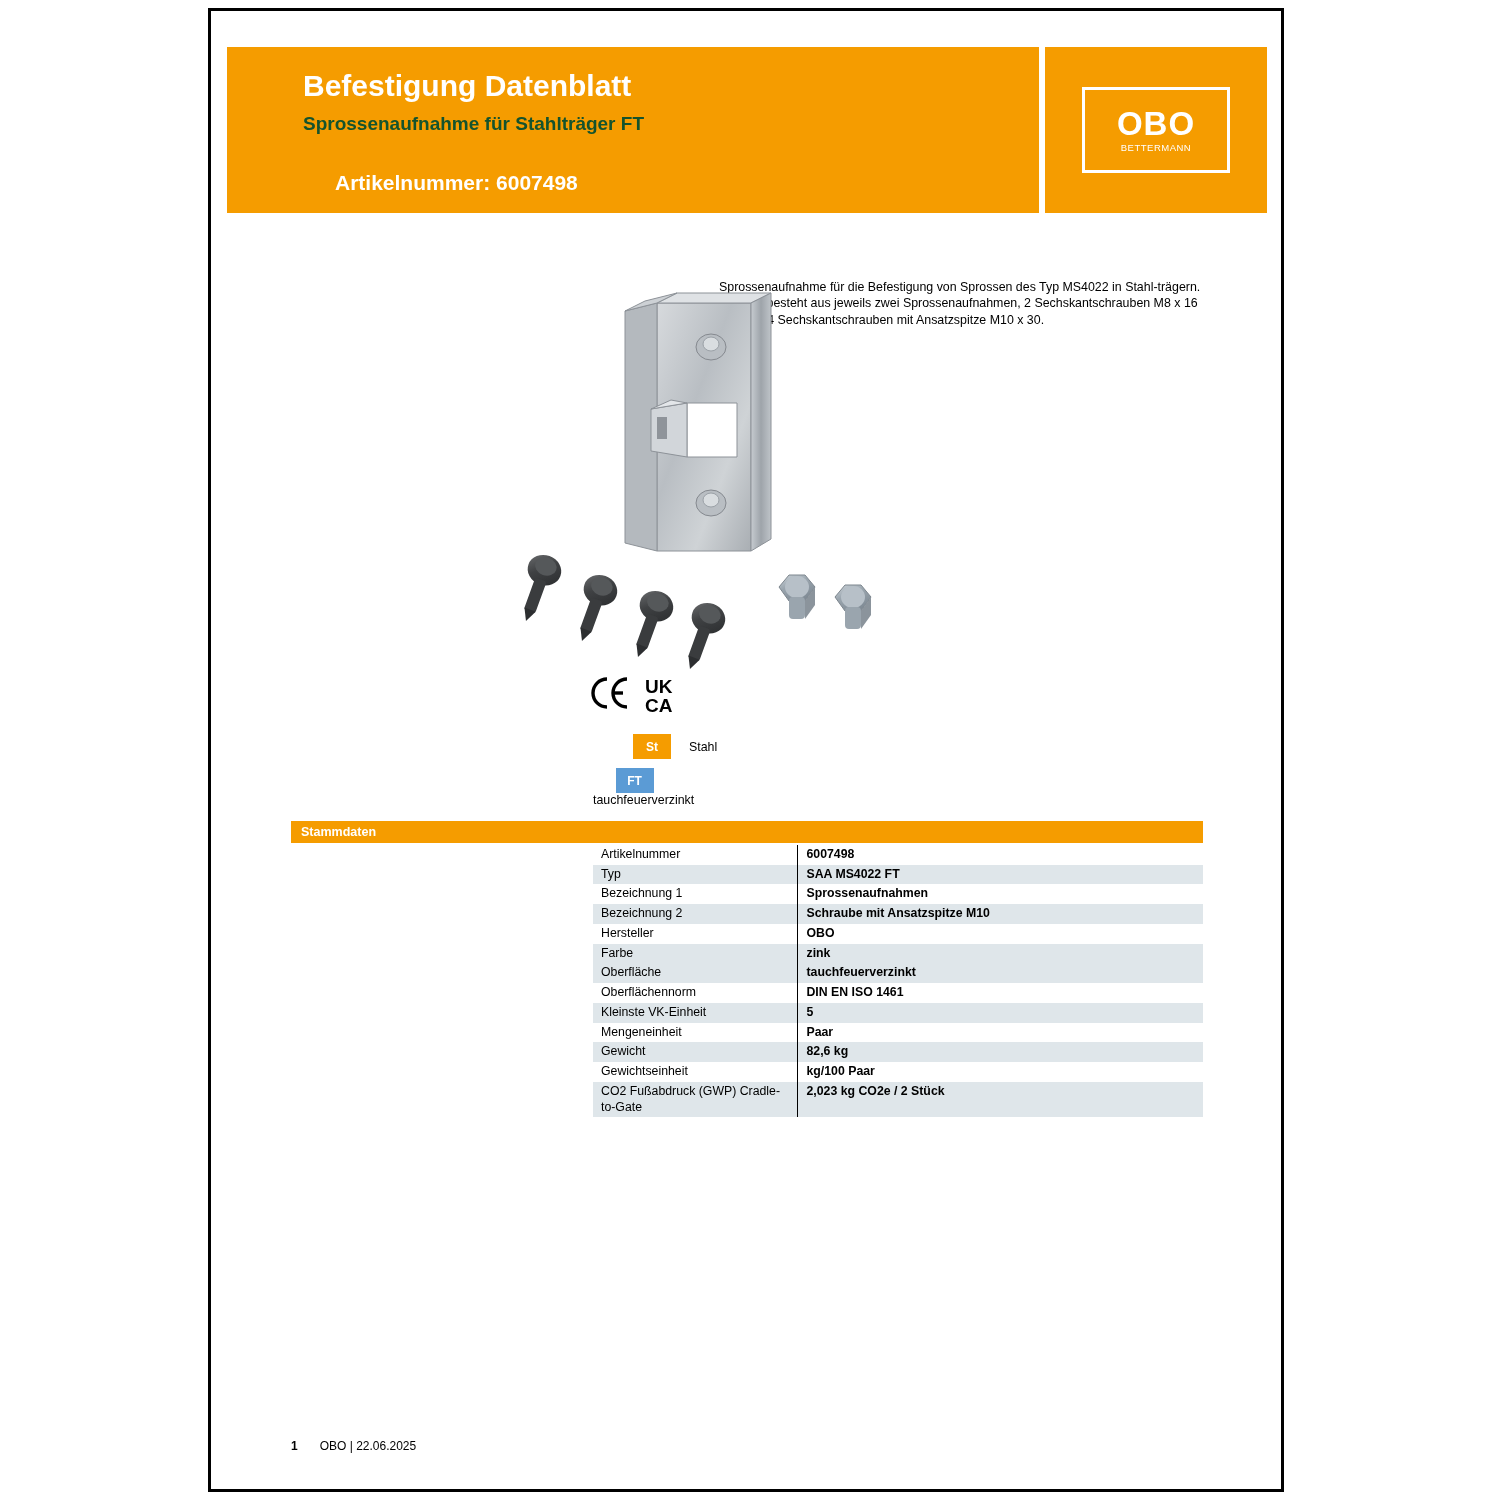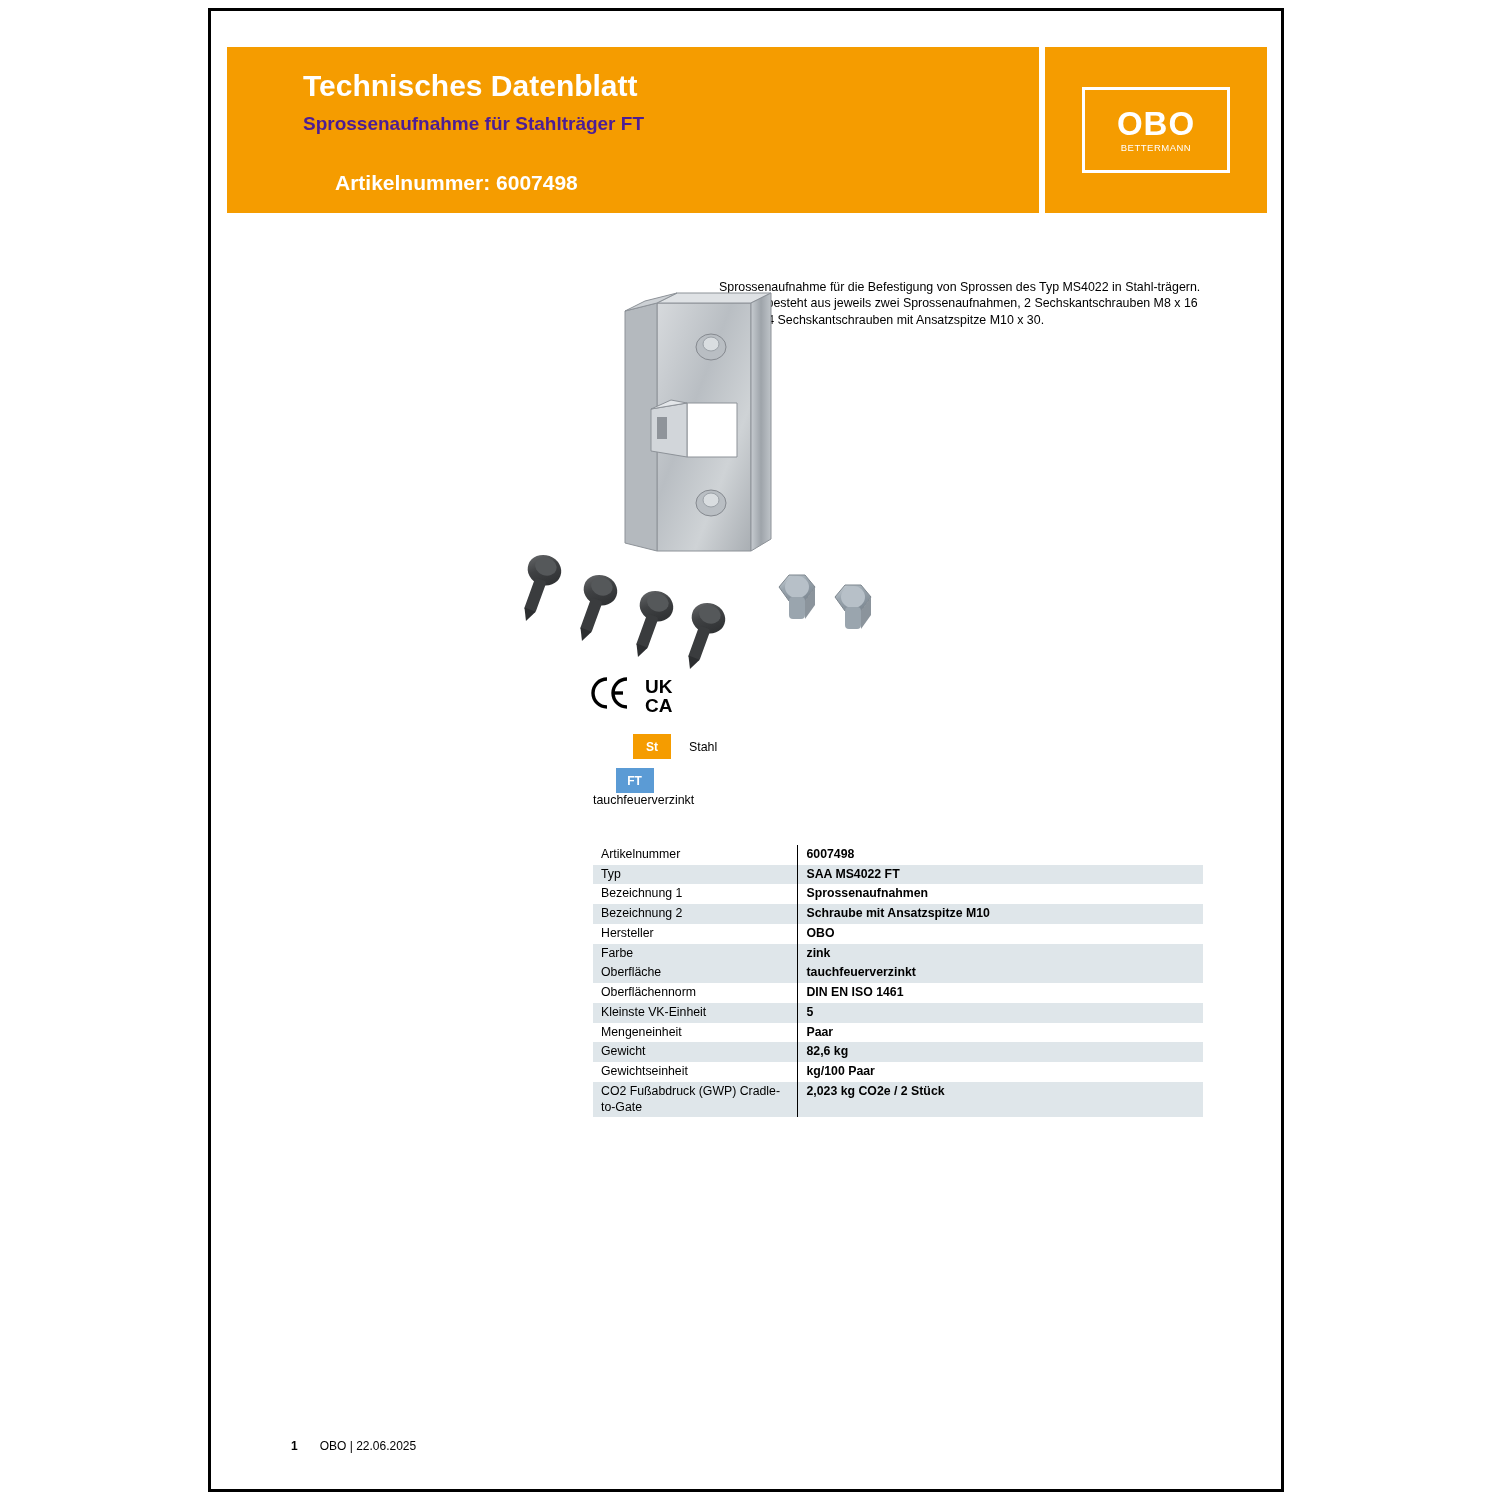--- a/index.html
+++ b/index.html
@@ -98,21 +98,21 @@
     font-size: 30px;
     font-weight: bold;
     color: #ffffff;
   }
   .doc-subtitle {
     position: absolute;
     left: 76px;
     top: 66px;
     font-size: 19px;
     font-weight: bold;
-    color: #4c1d95;
+    color: #14532d;
   }
   .doc-artnum {
     position: absolute;
     left: 76px;
     top: 124px;
     font-size: 21px;
     font-weight: bold;
     color: #ffffff;
     margin-left: 32px;
   }
@@ -220,21 +220,21 @@
   }
 </style>
 </head>
 <body>
 
 <div class="page-frame">
   <div class="page-inner">
 
     <div class="header-band">
       <div class="header-left">
-        <div class="doc-title">Technisches Datenblatt</div>
+        <div class="doc-title">Befestigung Datenblatt</div>
         <div class="doc-subtitle">Sprossenaufnahme für Stahlträger FT</div>
         <div class="doc-artnum">Artikelnummer: 6007498</div>
       </div>
       <div class="header-logo-box">
         <div class="logo">
           <div class="logo-main">OBO</div>
           <div class="logo-sub">BETTERMANN</div>
         </div>
       </div>
     </div>
@@ -349,20 +349,21 @@
 
     <div class="badge-row r1">
       <span class="badge st">St</span>
       <span>Stahl</span>
     </div>
     <div class="badge-row r2">
       <span class="badge ft">FT</span>
       <span>tauchfeuerverzinkt</span>
     </div>
 
+    <div class="section-head">Stammdaten</div>
 
     <table class="data-table">
       <tbody>
         <tr>
           <td class="k">Artikelnummer</td>
           <td class="v">6007498</td>
         </tr>
         <tr class="alt">
           <td class="k">Typ</td>
           <td class="v">SAA MS4022 FT</td>

